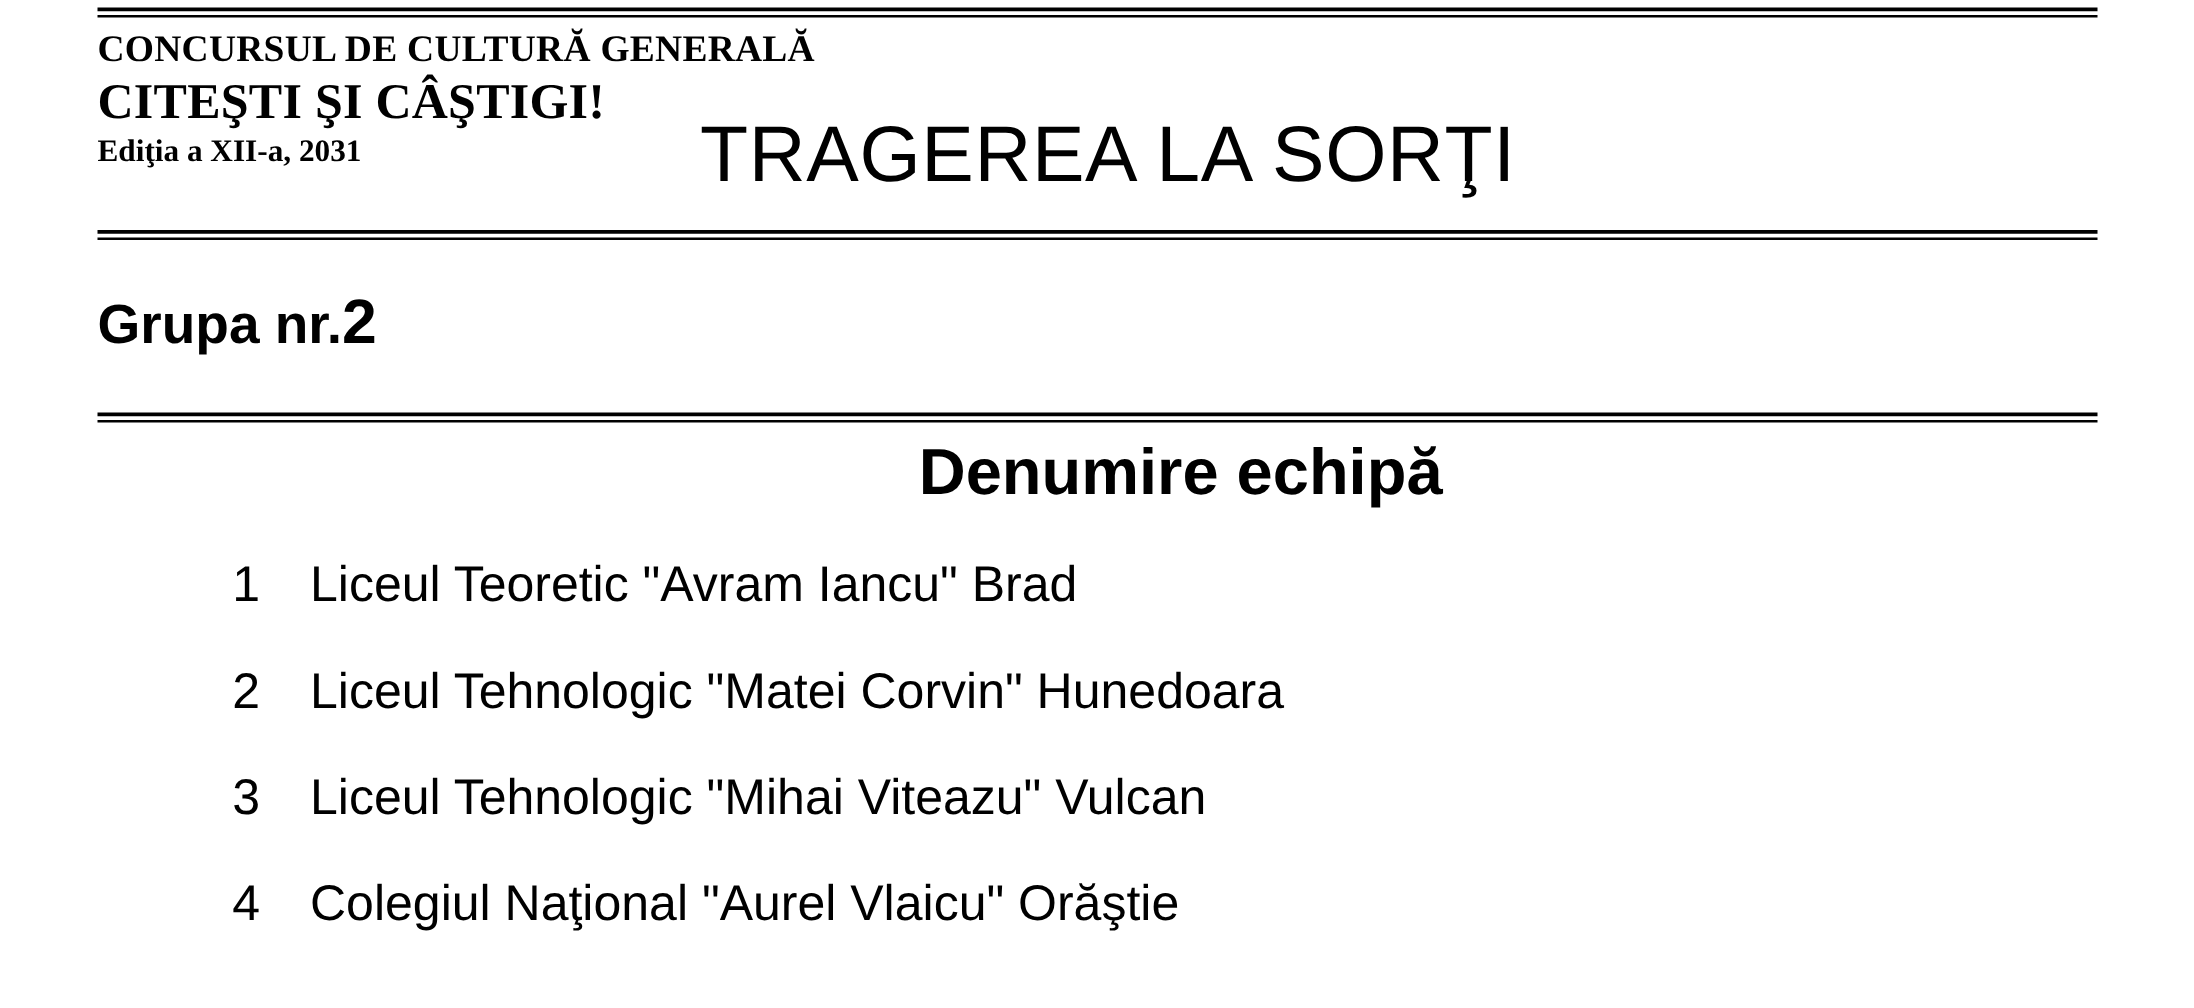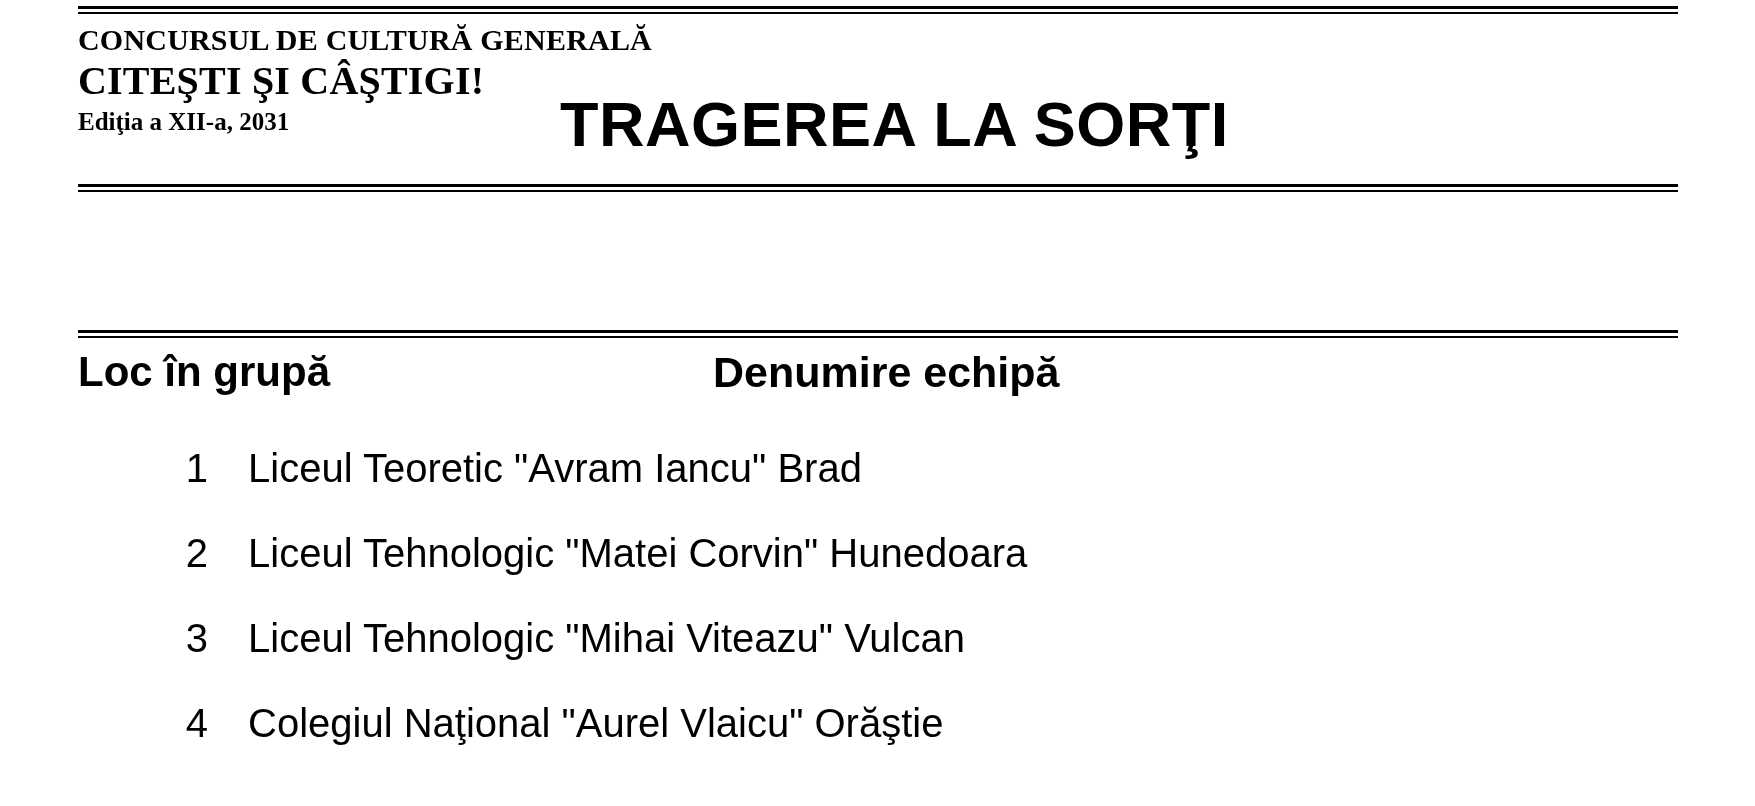--- a/index.html
+++ b/index.html
@@ -47,21 +47,21 @@
   }
   .masthead .line1 { font-size: 30px; letter-spacing: 0.2px; }
   .masthead .line2 { font-size: 40px; letter-spacing: 0.2px; }
   .masthead .line3 { font-size: 25px; margin-top: 2px; }
 
   .main-title {
     position: absolute;
     left: 560px;
     top: 88px;
     font-family: "Liberation Sans", sans-serif;
-    font-weight: bold;
+    font-weight: normal;
     font-size: 63px;
     letter-spacing: 0.5px;
     white-space: nowrap;
   }
 
   
   .group-title {
     position: absolute;
     left: 78px;
     top: 228px;
@@ -77,24 +77,24 @@
   .col-head-pos {
     position: absolute;
     left: 78px;
     top: 348px;
     font-weight: bold;
     font-size: 42px;
     white-space: nowrap;
   }
   .col-head-name {
     position: absolute;
-    left: 713px;
+    left: 735px;
     top: 348px;
     font-weight: bold;
-    font-size: 43px;
+    font-size: 52px;
     white-space: nowrap;
   }
 
   
   .rows {
     position: absolute;
     left: 0;
     top: 434px;
     width: 1755px;
   }
@@ -132,25 +132,27 @@
     <div class="line1">CONCURSUL DE CULTURĂ GENERALĂ</div>
     <div class="line2">CITEŞTI ŞI CÂŞTIGI!</div>
     <div class="line3">Ediţia a XII-a, 2031</div>
   </div>
 
   <div class="main-title">TRAGEREA LA SORŢI</div>
 
   <div class="rule rule-mid"></div>
   <div class="rule rule-mid2"></div>
 
+  <div class="group-title">
+    <span>Grupa nr.</span><span class="group-number">2</span>
+  </div>
 
   <div class="rule rule-head"></div>
   <div class="rule rule-head2"></div>
 
-  <div class="col-head-pos">Loc în grupă</div>
   <div class="col-head-name">Denumire echipă</div>
 
   <div class="rows">
 
     <div class="row">
       <div class="pos">1</div>
       <div class="team">Liceul Teoretic "Avram Iancu" Brad</div>
     </div>
 
     <div class="row">

